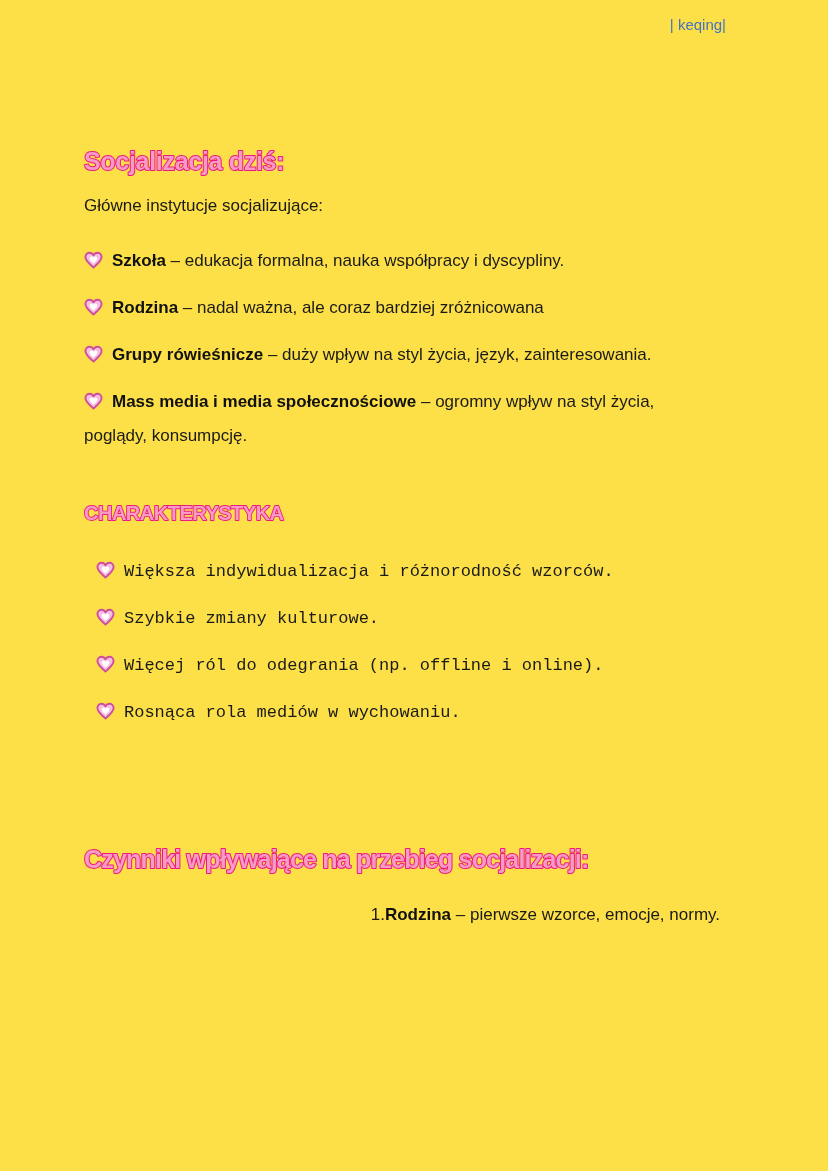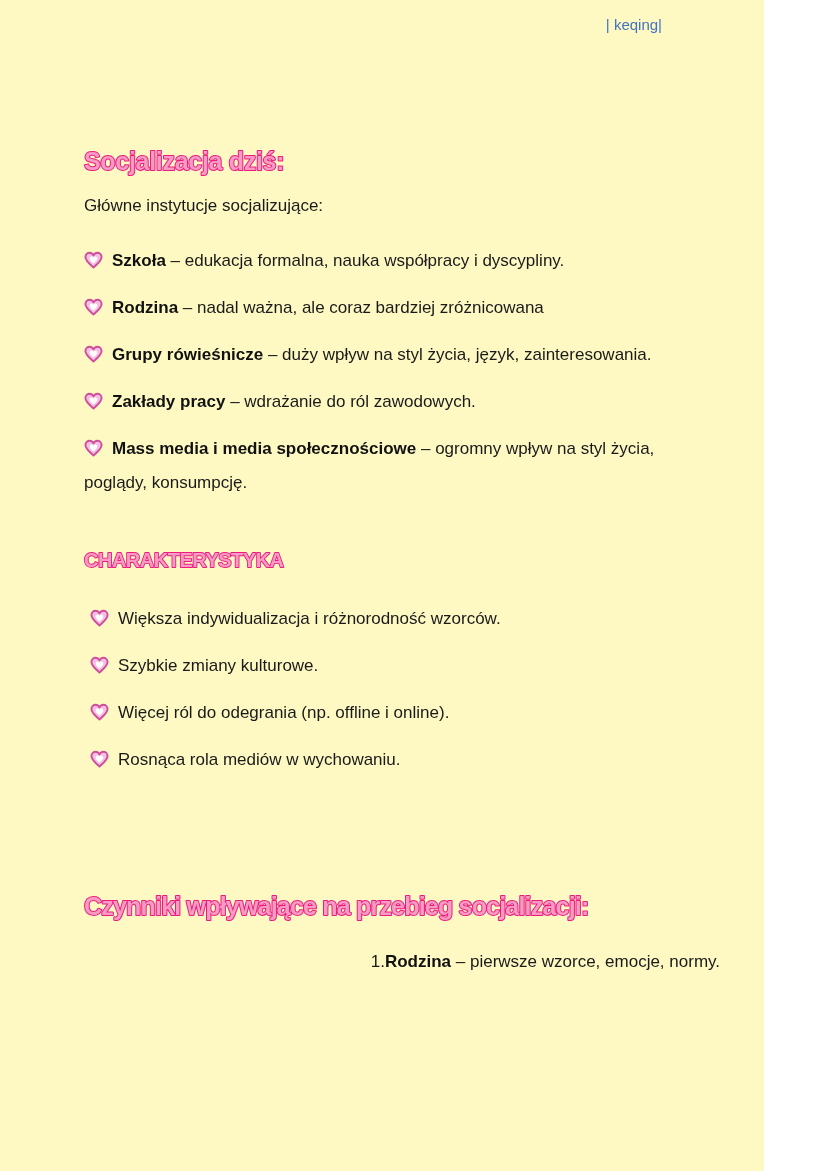--- a/index.html
+++ b/index.html
@@ -2,23 +2,23 @@
 <html><head>
 <meta charset="utf-8">
 <style>
   html, body { margin: 0; padding: 0; }
   body {
     background: #ffffff;
     font-family: "Liberation Sans", sans-serif;
   }
   .page {
     position: relative;
-    width: 764px;
+    width: 828px;
     height: 1171px;
-    background: #fef9c3;
+    background: #fde047;
     overflow: hidden;
     color: #1e1e1e;
   }
   .doc-header {
     position: absolute;
     top: 16px;
     right: 102px;
     font-size: 15px;
     color: #4472C4;
   }
@@ -46,21 +46,21 @@
     margin: 16px 0 0;
     line-height: 22px;
     color: #1a1a1a;
   }
   p.item {
     margin: 0 0 13px;
     line-height: 34px;
     color: #1a1a1a;
   }
   p.item:first-of-type { margin-top: 27px; }
-  .items-block { margin: 6px; }
+  .items-block { margin: 12px; font-family: Liberation Mono, monospace; }
   .items-block .first { margin-top: 19px; }
   svg.heart-icon {
     width: 19px; height: 18px;
     vertical-align: -3px;
     margin-right: 9px;
   }
   b.term { font-weight: bold; color: #111111; }
   .h2-svg { margin-top: 45px; }
   .h3-svg { margin-top: 108px; }
   p.numbered {
@@ -103,26 +103,20 @@
           </svg><b class="term">Rodzina</b><span> – nadal ważna, ale coraz bardziej zróżnicowana</span>
       </p>
 
       <p class="item">
         <svg class="heart-icon" viewBox="0 0 24 22">
             <path d="M12 20.5 C 6.5 15.8, 1.8 12, 1.8 7.3 C 1.8 3.8, 4.5 1.8, 7 1.8 C 9 1.8, 10.9 3, 12 5 C 13.1 3, 15 1.8, 17 1.8 C 19.5 1.8, 22.2 3.8, 22.2 7.3 C 22.2 12, 17.5 15.8, 12 20.5 Z" fill="#F4BFE0" stroke="#CE4E9E" stroke-width="2.4" stroke-linejoin="round"></path>
             <path d="M12 20.5 C 6.5 15.8, 1.8 12, 1.8 7.3 C 1.8 3.8, 4.5 1.8, 7 1.8 C 9 1.8, 10.9 3, 12 5 C 13.1 3, 15 1.8, 17 1.8 C 19.5 1.8, 22.2 3.8, 22.2 7.3 C 22.2 12, 17.5 15.8, 12 20.5 Z" transform="translate(6.2,5.7) scale(0.48)" fill="#FFFFFF"></path>
           </svg><b class="term">Grupy rówieśnicze</b><span> – duży wpływ na styl życia, język, zainteresowania.</span>
       </p>
 
-      <p class="item">
-        <svg class="heart-icon" viewBox="0 0 24 22">
-            <path d="M12 20.5 C 6.5 15.8, 1.8 12, 1.8 7.3 C 1.8 3.8, 4.5 1.8, 7 1.8 C 9 1.8, 10.9 3, 12 5 C 13.1 3, 15 1.8, 17 1.8 C 19.5 1.8, 22.2 3.8, 22.2 7.3 C 22.2 12, 17.5 15.8, 12 20.5 Z" fill="#F4BFE0" stroke="#CE4E9E" stroke-width="2.4" stroke-linejoin="round"></path>
-            <path d="M12 20.5 C 6.5 15.8, 1.8 12, 1.8 7.3 C 1.8 3.8, 4.5 1.8, 7 1.8 C 9 1.8, 10.9 3, 12 5 C 13.1 3, 15 1.8, 17 1.8 C 19.5 1.8, 22.2 3.8, 22.2 7.3 C 22.2 12, 17.5 15.8, 12 20.5 Z" transform="translate(6.2,5.7) scale(0.48)" fill="#FFFFFF"></path>
-          </svg><b class="term">Zakłady pracy</b><span> – wdrażanie do ról zawodowych.</span>
-      </p>
 
       <p class="item">
         <svg class="heart-icon" viewBox="0 0 24 22">
             <path d="M12 20.5 C 6.5 15.8, 1.8 12, 1.8 7.3 C 1.8 3.8, 4.5 1.8, 7 1.8 C 9 1.8, 10.9 3, 12 5 C 13.1 3, 15 1.8, 17 1.8 C 19.5 1.8, 22.2 3.8, 22.2 7.3 C 22.2 12, 17.5 15.8, 12 20.5 Z" fill="#F4BFE0" stroke="#CE4E9E" stroke-width="2.4" stroke-linejoin="round"></path>
             <path d="M12 20.5 C 6.5 15.8, 1.8 12, 1.8 7.3 C 1.8 3.8, 4.5 1.8, 7 1.8 C 9 1.8, 10.9 3, 12 5 C 13.1 3, 15 1.8, 17 1.8 C 19.5 1.8, 22.2 3.8, 22.2 7.3 C 22.2 12, 17.5 15.8, 12 20.5 Z" transform="translate(6.2,5.7) scale(0.48)" fill="#FFFFFF"></path>
           </svg><b class="term">Mass media i media społecznościowe</b><span> – ogromny wpływ na styl życia,</span><br><span>poglądy, konsumpcję.</span>
       </p>
 
 
     </div>

